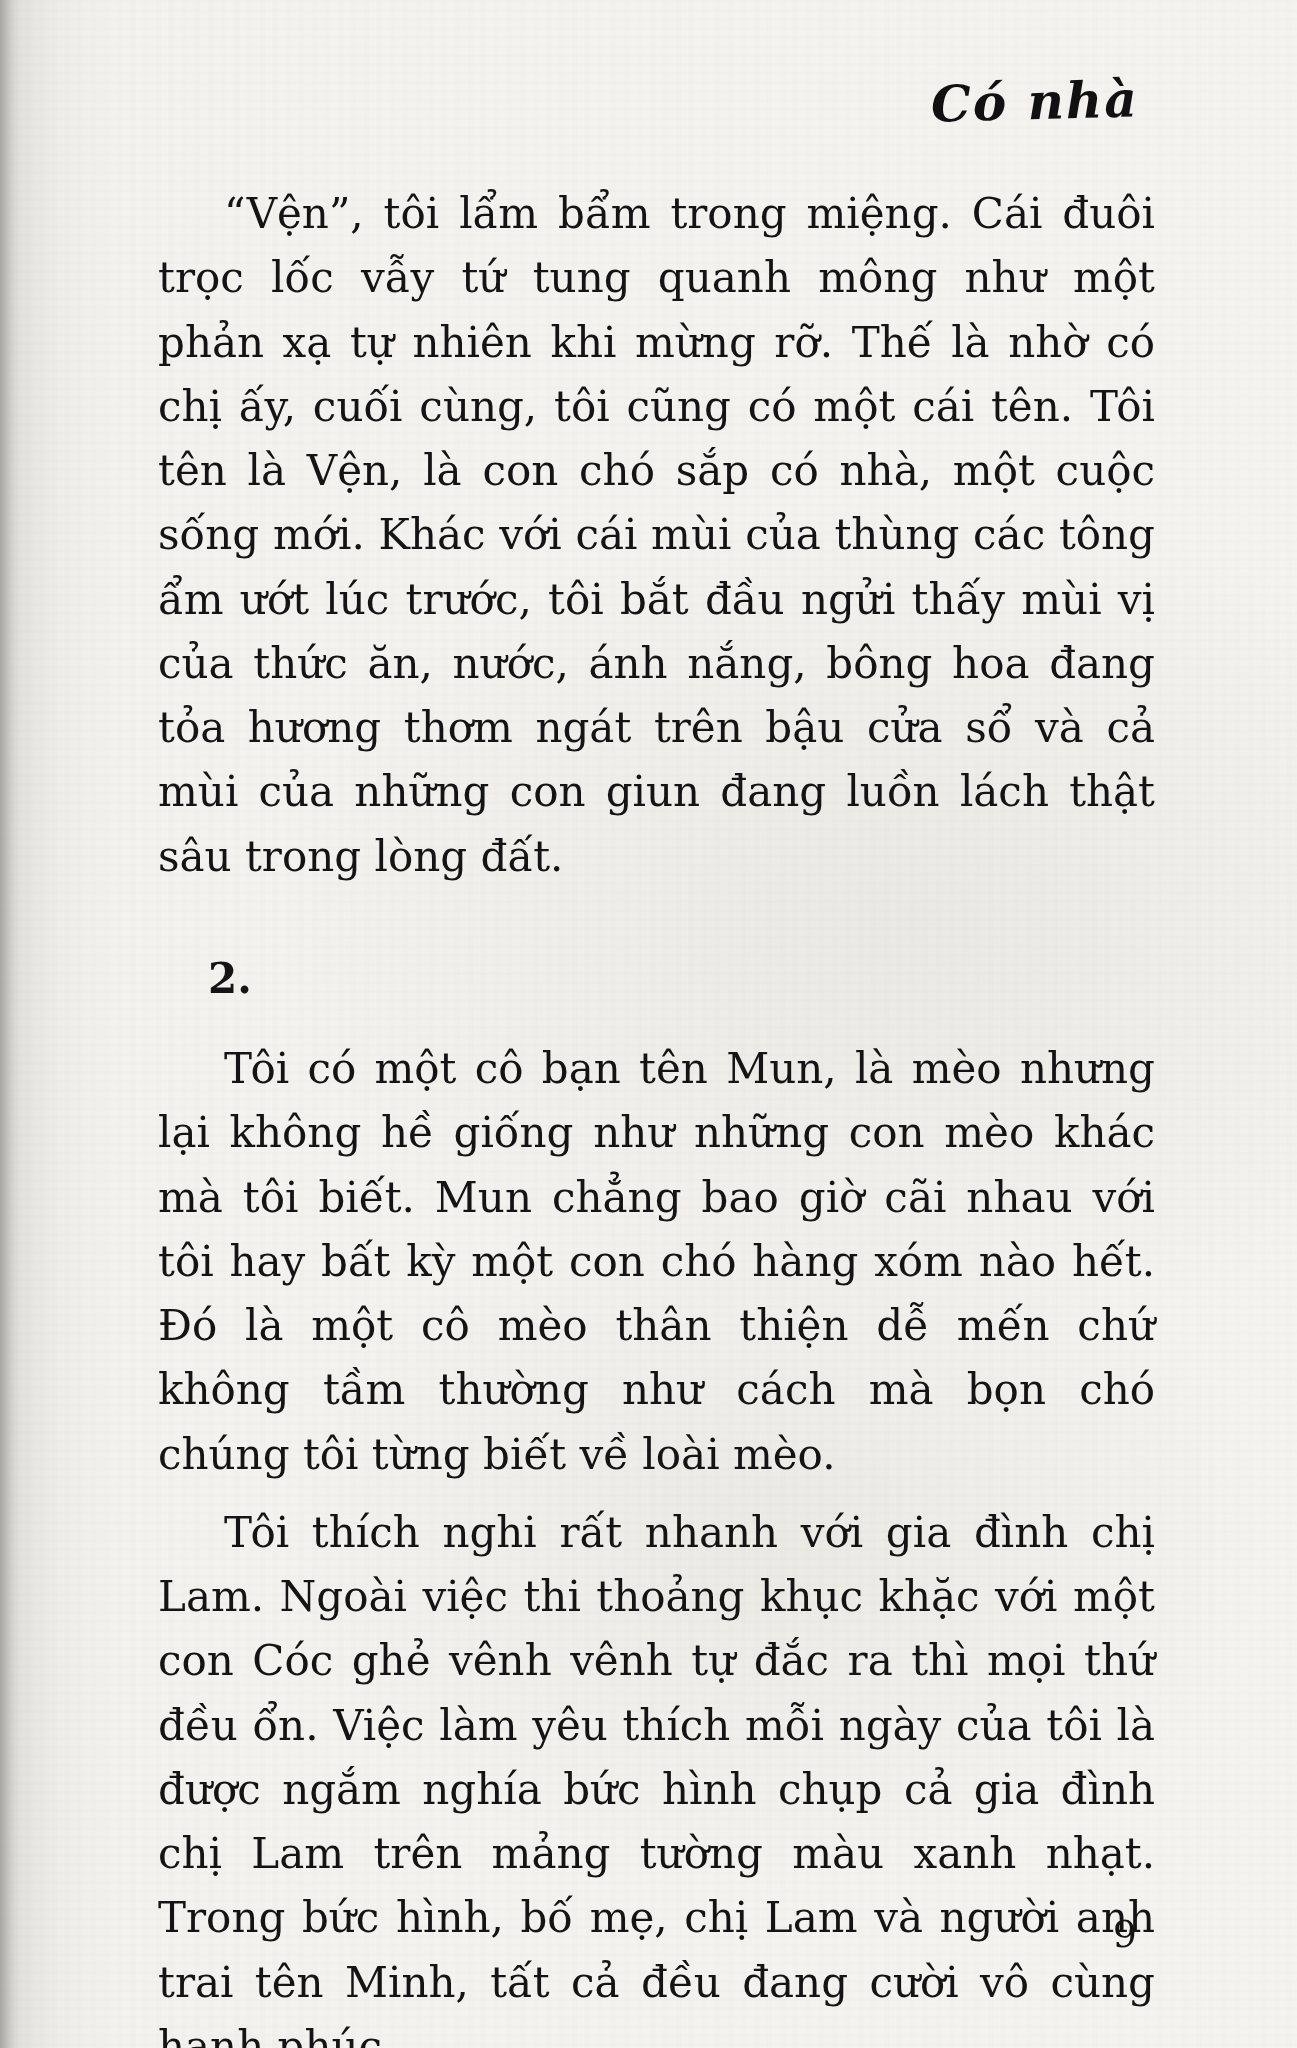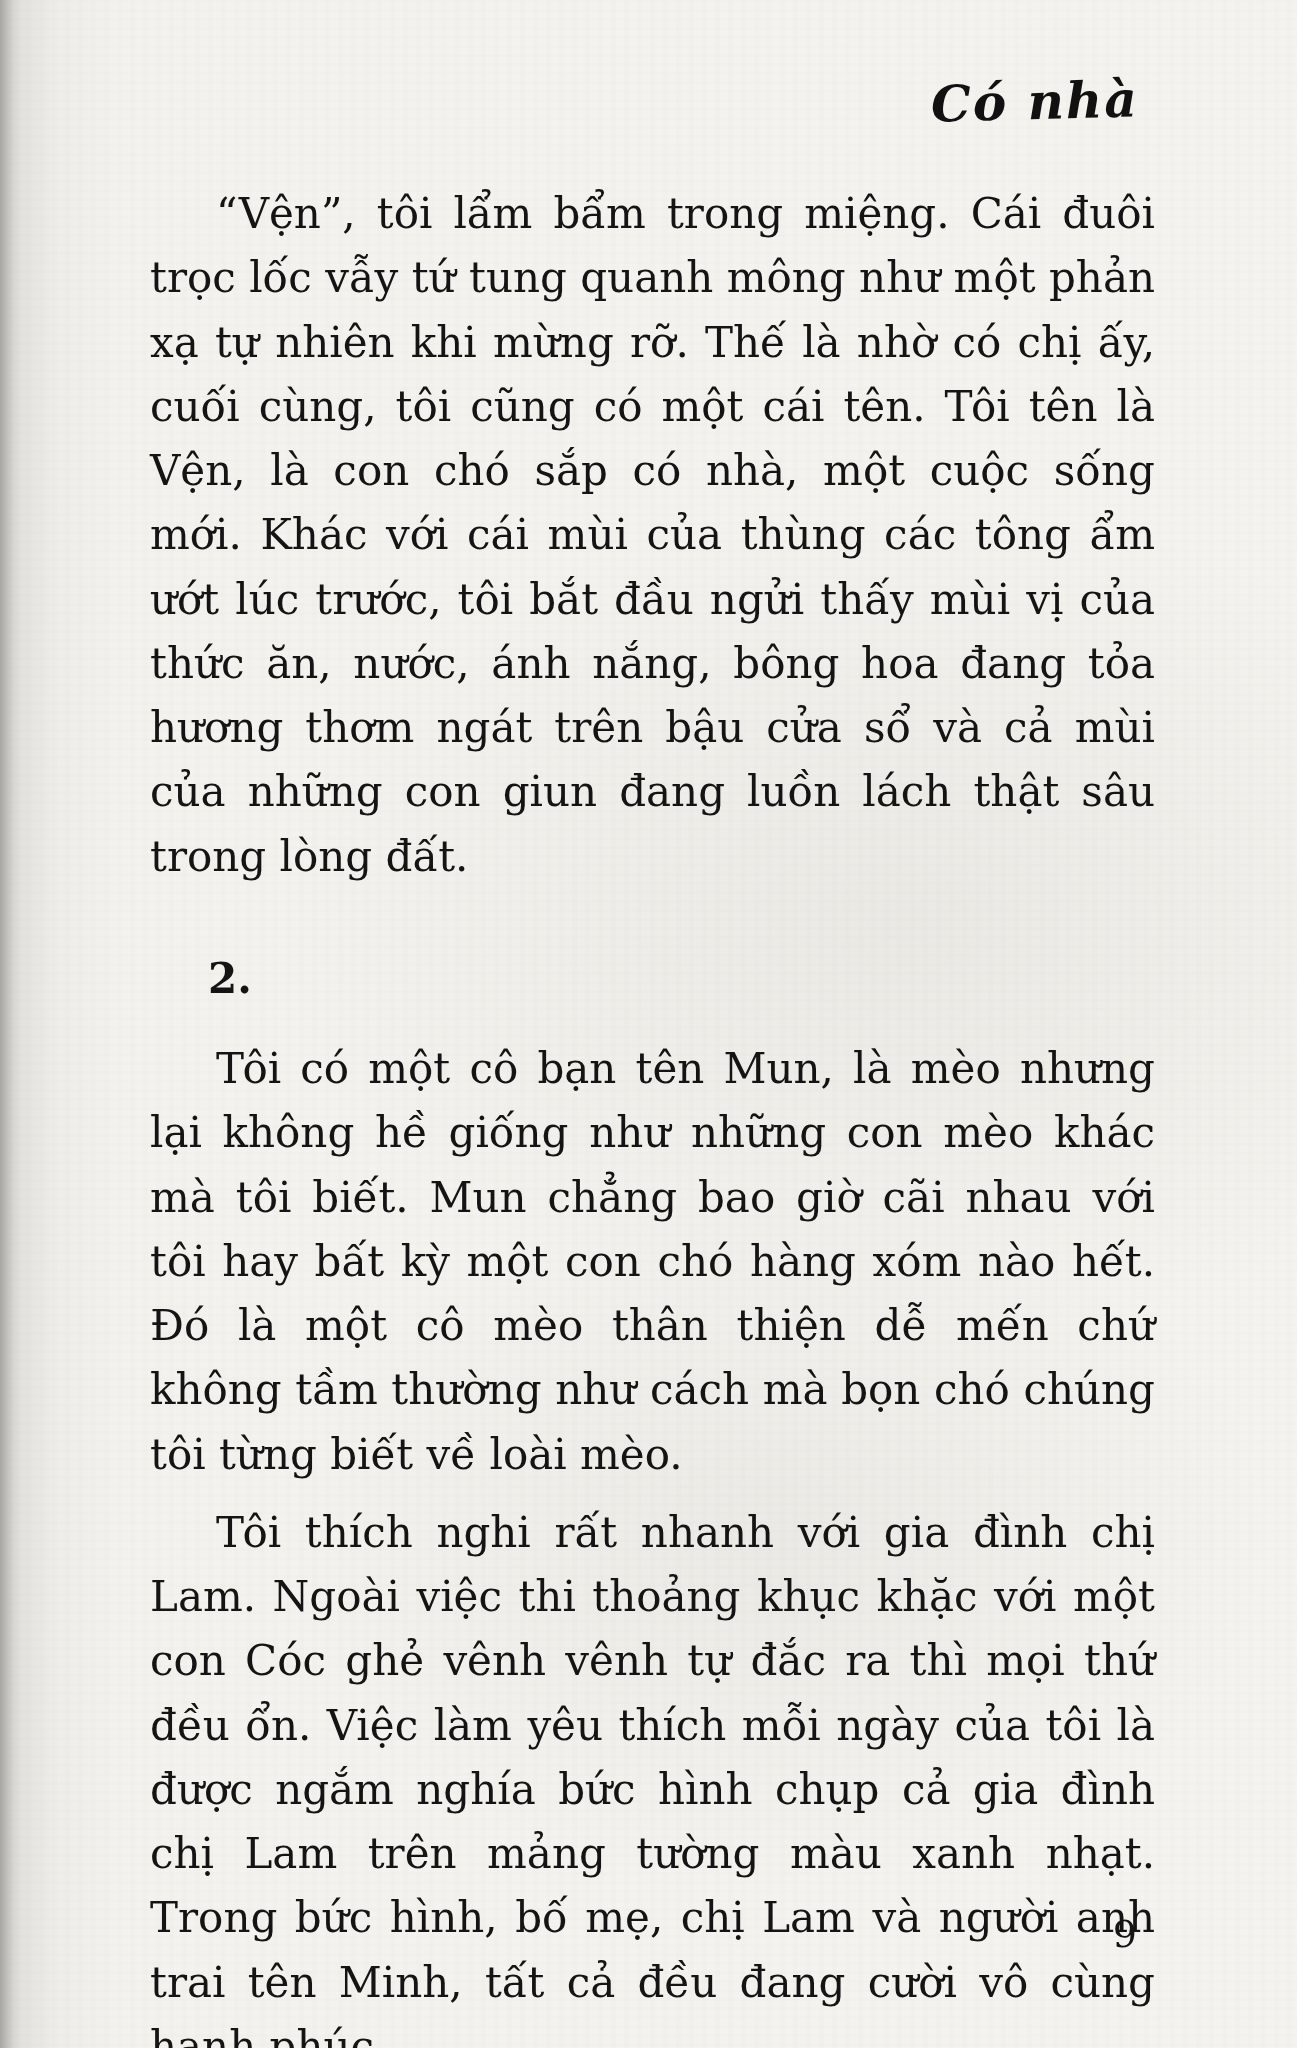--- a/index.html
+++ b/index.html
@@ -55,21 +55,21 @@
     position: absolute;
     left: 142px;
     right: 142px;
     top: 182px;
     font-size: 42px;
     line-height: 1.53;
     text-align: justify;
     color: #141414;
   }
   .text-block p {
-    margin: 0 0 14px 8px;
+    margin: 0 0 14px 16px;
     text-indent: 66px;
   }
   .section-number {
     margin: 58px 0 26px 0 !important;
     text-indent: 66px;
     text-align: left;
     font-weight: bold;
   }
   .page-number {
     position: absolute;

